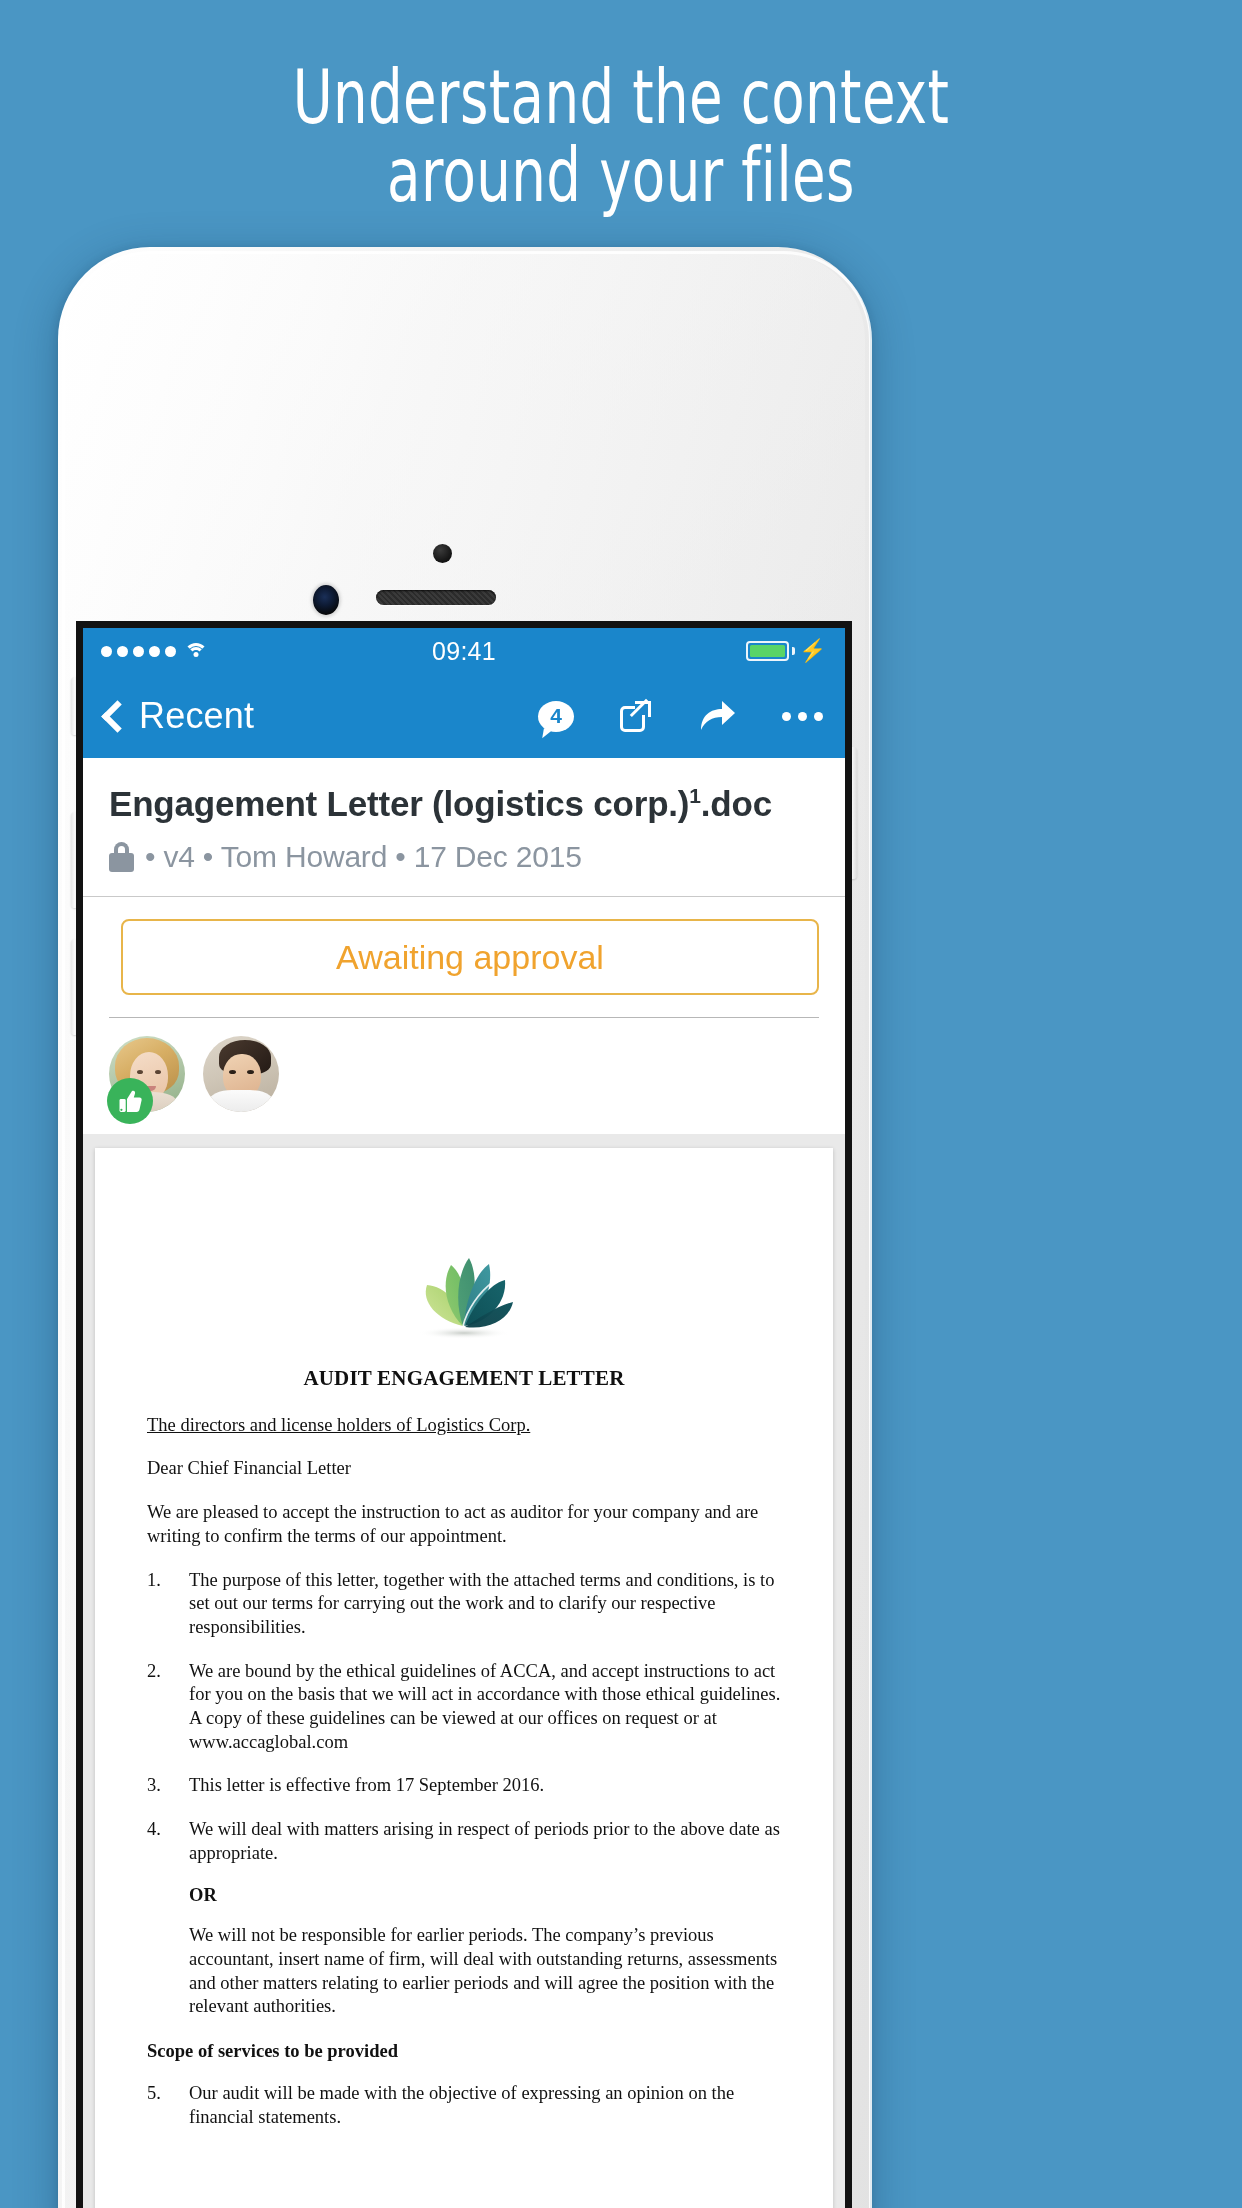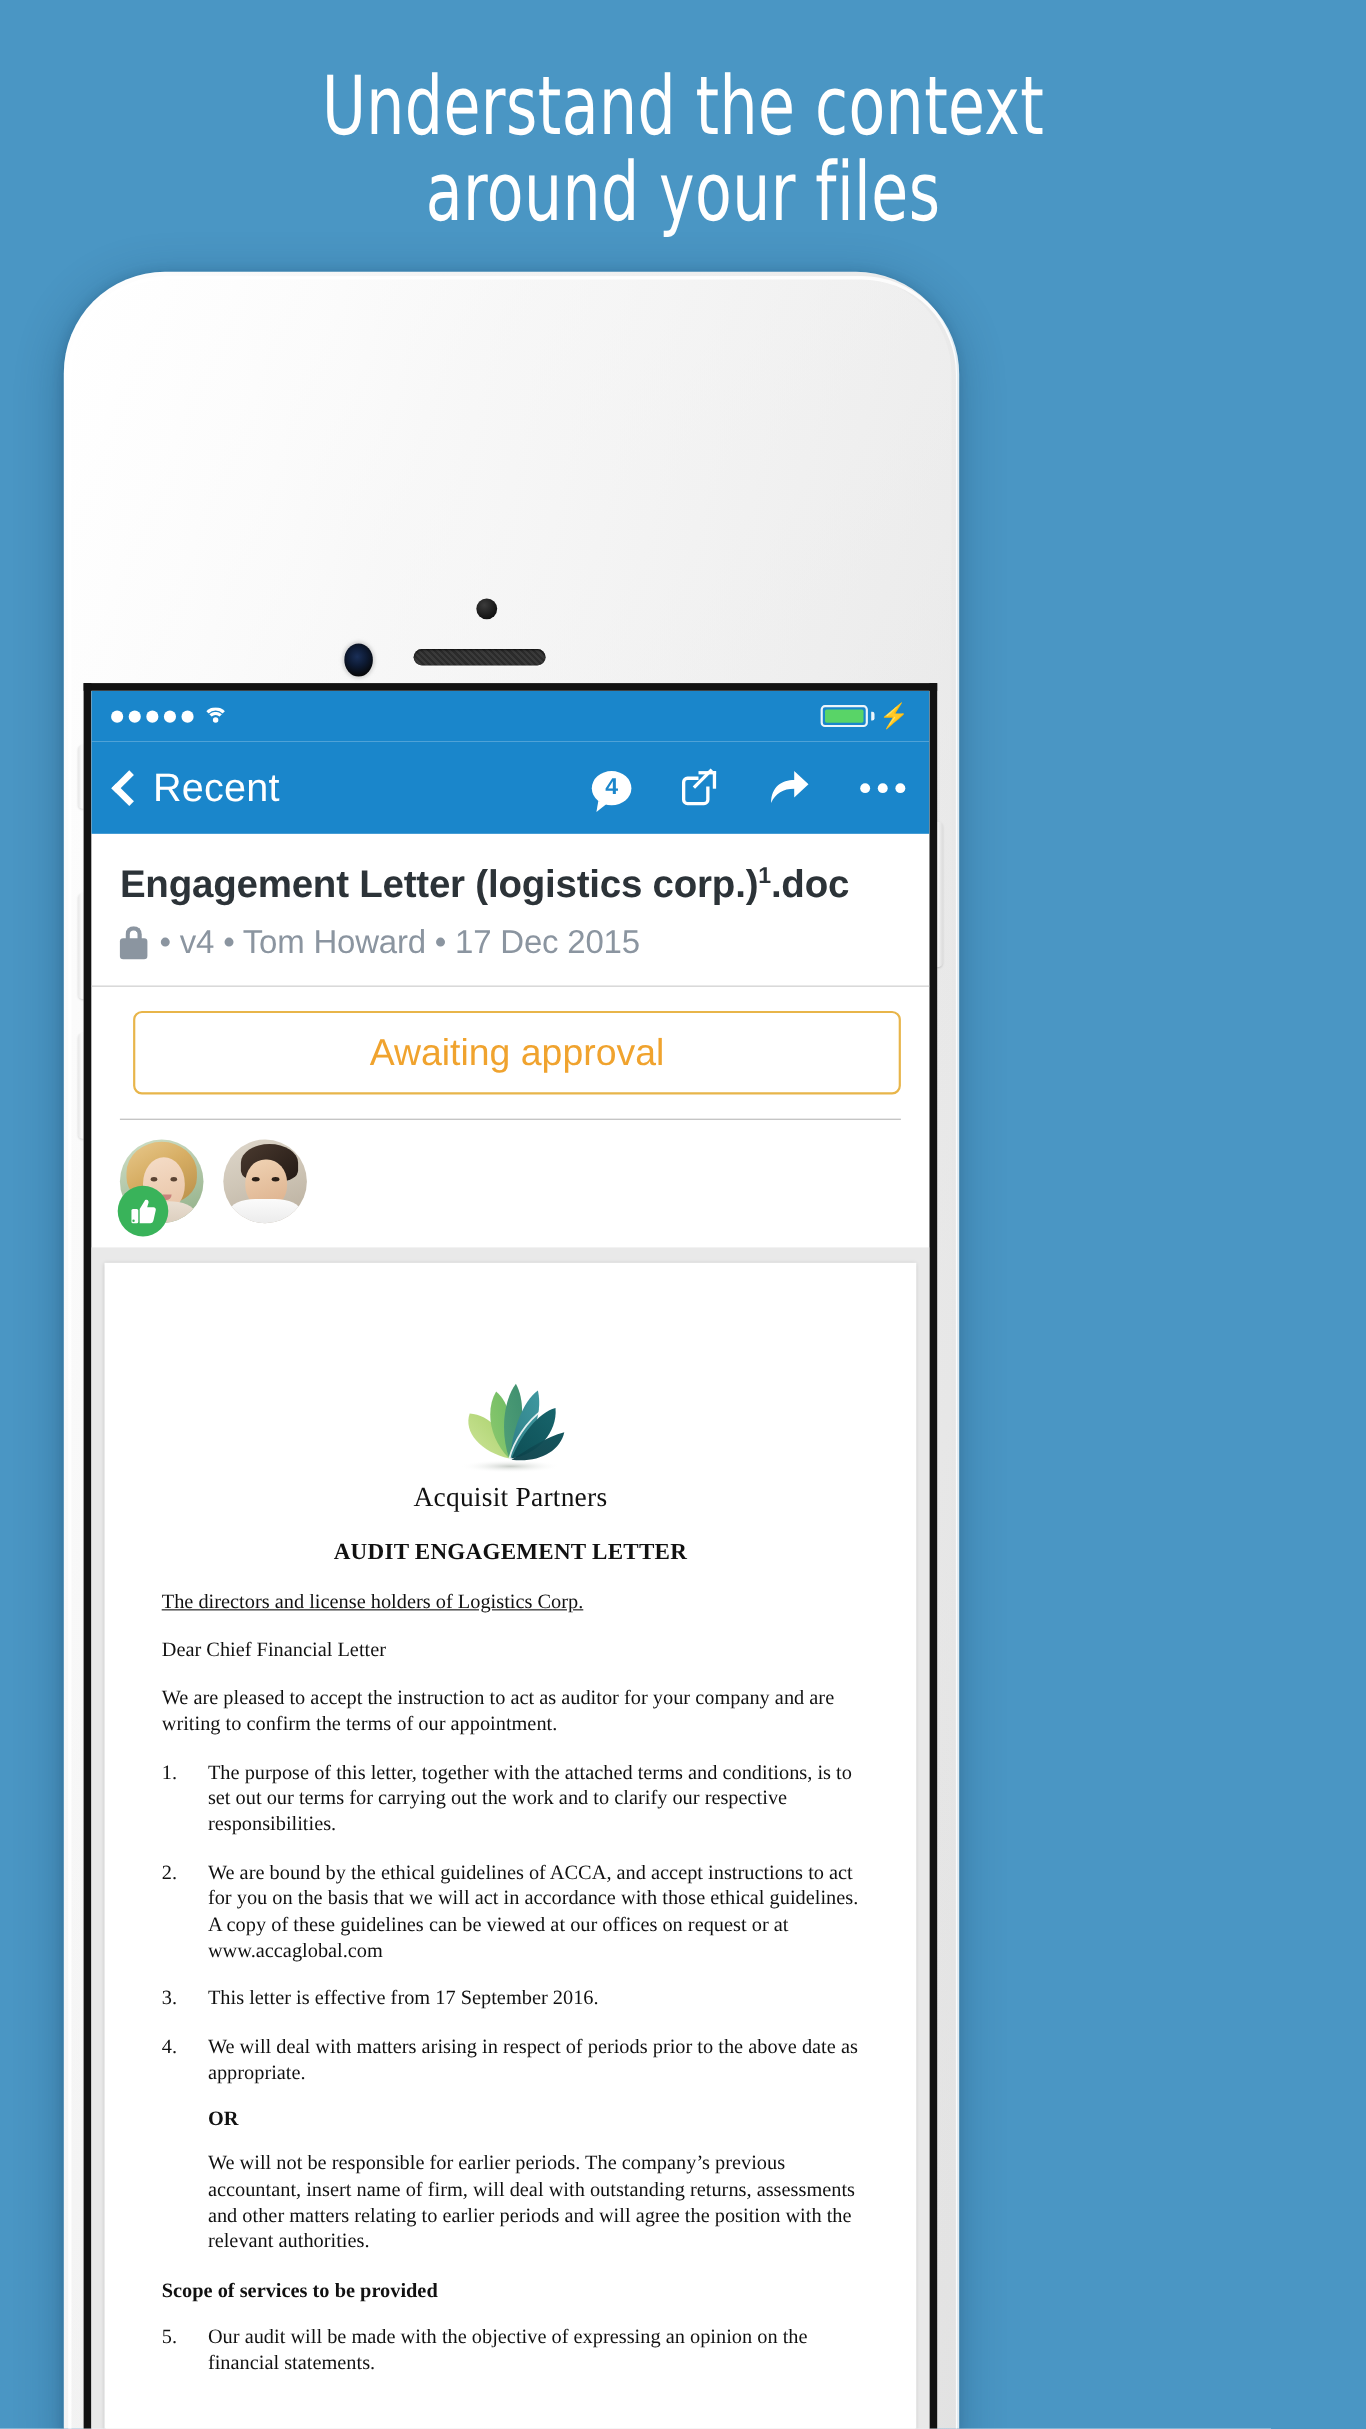--- a/index.html
+++ b/index.html
@@ -496,20 +496,21 @@
             <span class="sig-dot"></span>
             <span class="sig-dot"></span>
             <span class="sig-dot"></span>
             <span class="sig-dot"></span>
         </div>
         <div class="wifi">
           <i class="a"></i>
             <i class="b"></i>
             <i class="c"></i>
         </div>
+        <div class="clock">09:41</div>
         <div class="battwrap">
           <div class="battery">
               <div class="fill"></div>
             </div>
           <div class="batt-tip"></div>
           <div class="bolt">⚡</div>
         </div>
       </div>
 
       <div class="navbar">
@@ -644,21 +645,20 @@
               </defs>
               <ellipse cx="75" cy="93" rx="46" ry="6" fill="url(#shadow)"></ellipse>
               <path d="M74 86 C48 80, 32 62, 38 45 C56 46, 72 64, 74 86 Z" fill="url(#g1)"></path>
               <path d="M74 86 C56 68, 52 42, 62 25 C76 36, 80 66, 74 86 Z" fill="url(#g2)"></path>
               <path d="M74 86 C66 64, 68 34, 80 18 C90 36, 86 68, 74 86 Z" fill="url(#g3)"></path>
               <path d="M75 86 C76 62, 86 34, 100 24 C105 46, 94 74, 75 86 Z" fill="url(#g4)"></path>
               <path d="M76 86 C84 66, 100 44, 116 40 C118 62, 100 82, 76 86 Z" fill="url(#g5)"></path>
               <path d="M76 87 C90 78, 108 66, 124 62 C120 80, 100 90, 76 87 Z" fill="url(#g6)"></path>
               <path d="M74 86 C78 70, 90 52, 104 42" stroke="#ffffff" stroke-width="1.6" fill="none" opacity="0.85"></path>
             </svg>
-            <div class="logo-name">Acquisit Partners</div>
           </div>
 
           <div class="doc-h1">AUDIT ENGAGEMENT LETTER</div>
           <div class="addressee">The directors and license holders of Logistics Corp.</div>
           <div class="salut">Dear Chief Financial Letter</div>
           <div class="para">We are pleased to accept the instruction to act as auditor for your company and are writing to confirm the terms of our appointment.</div>
 
           <div class="num-item">
             <span class="n">1.</span>
             <span class="t">The purpose of this letter, together with the attached terms and conditions, is to set out our terms for carrying out the work and to clarify our respective responsibilities.</span>

